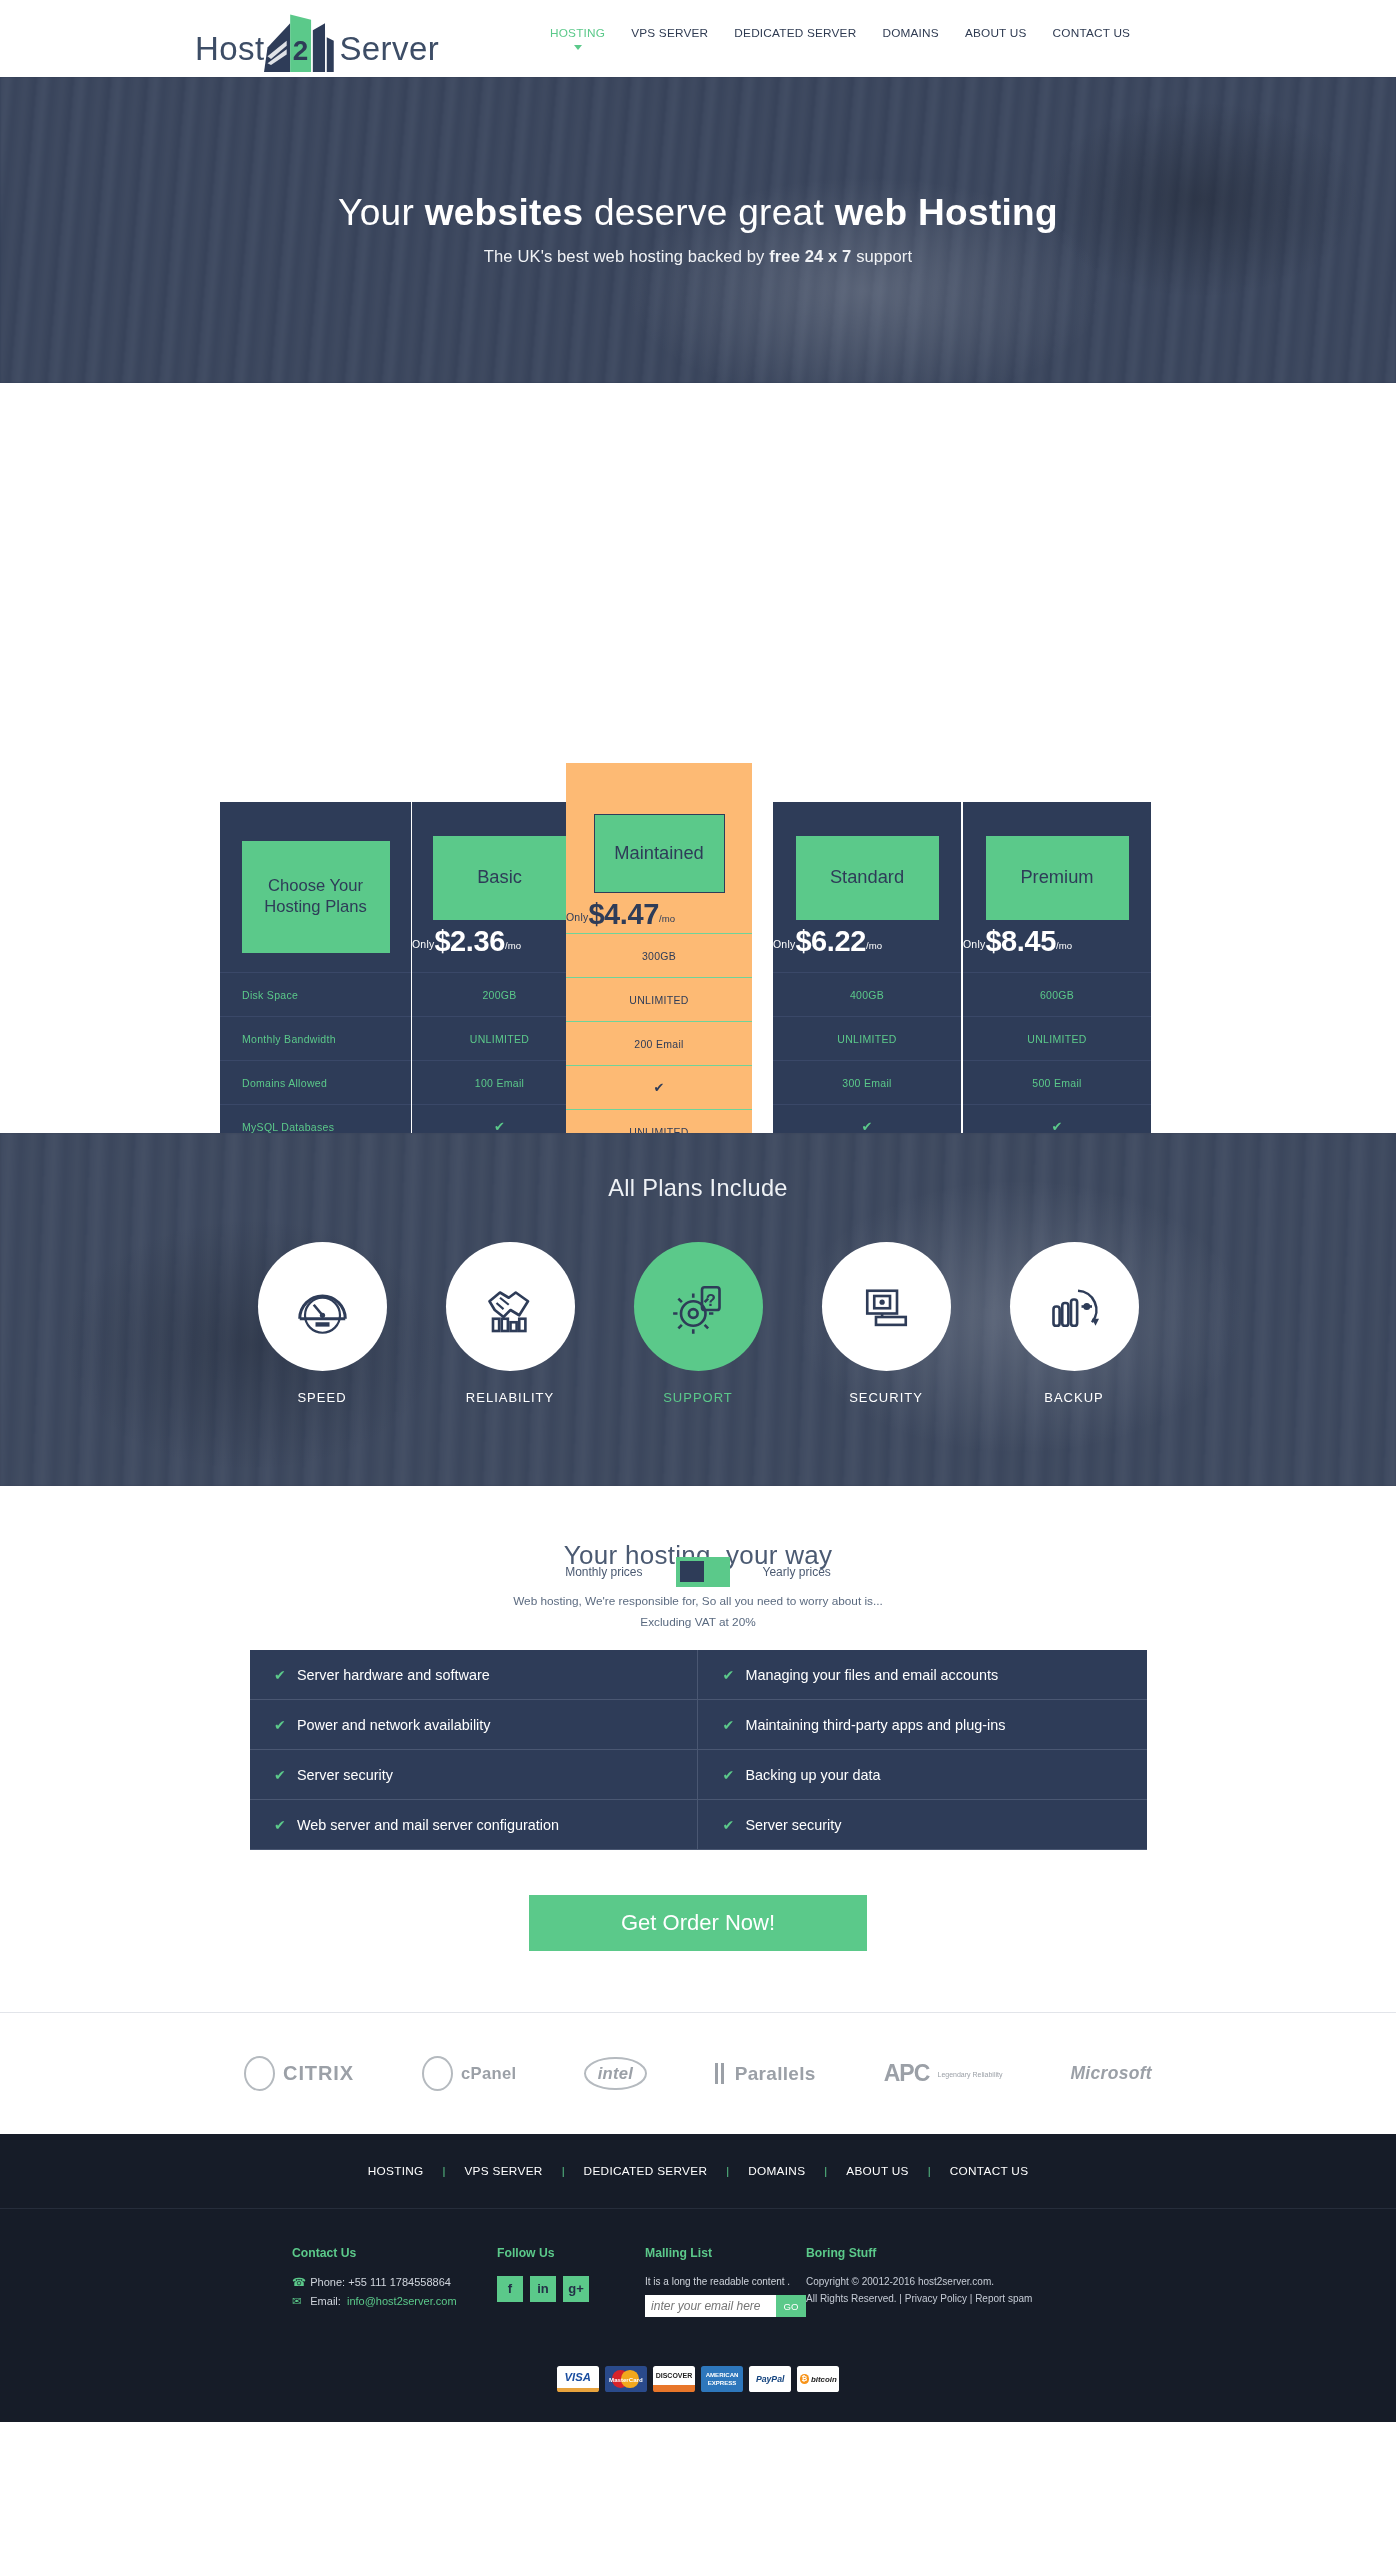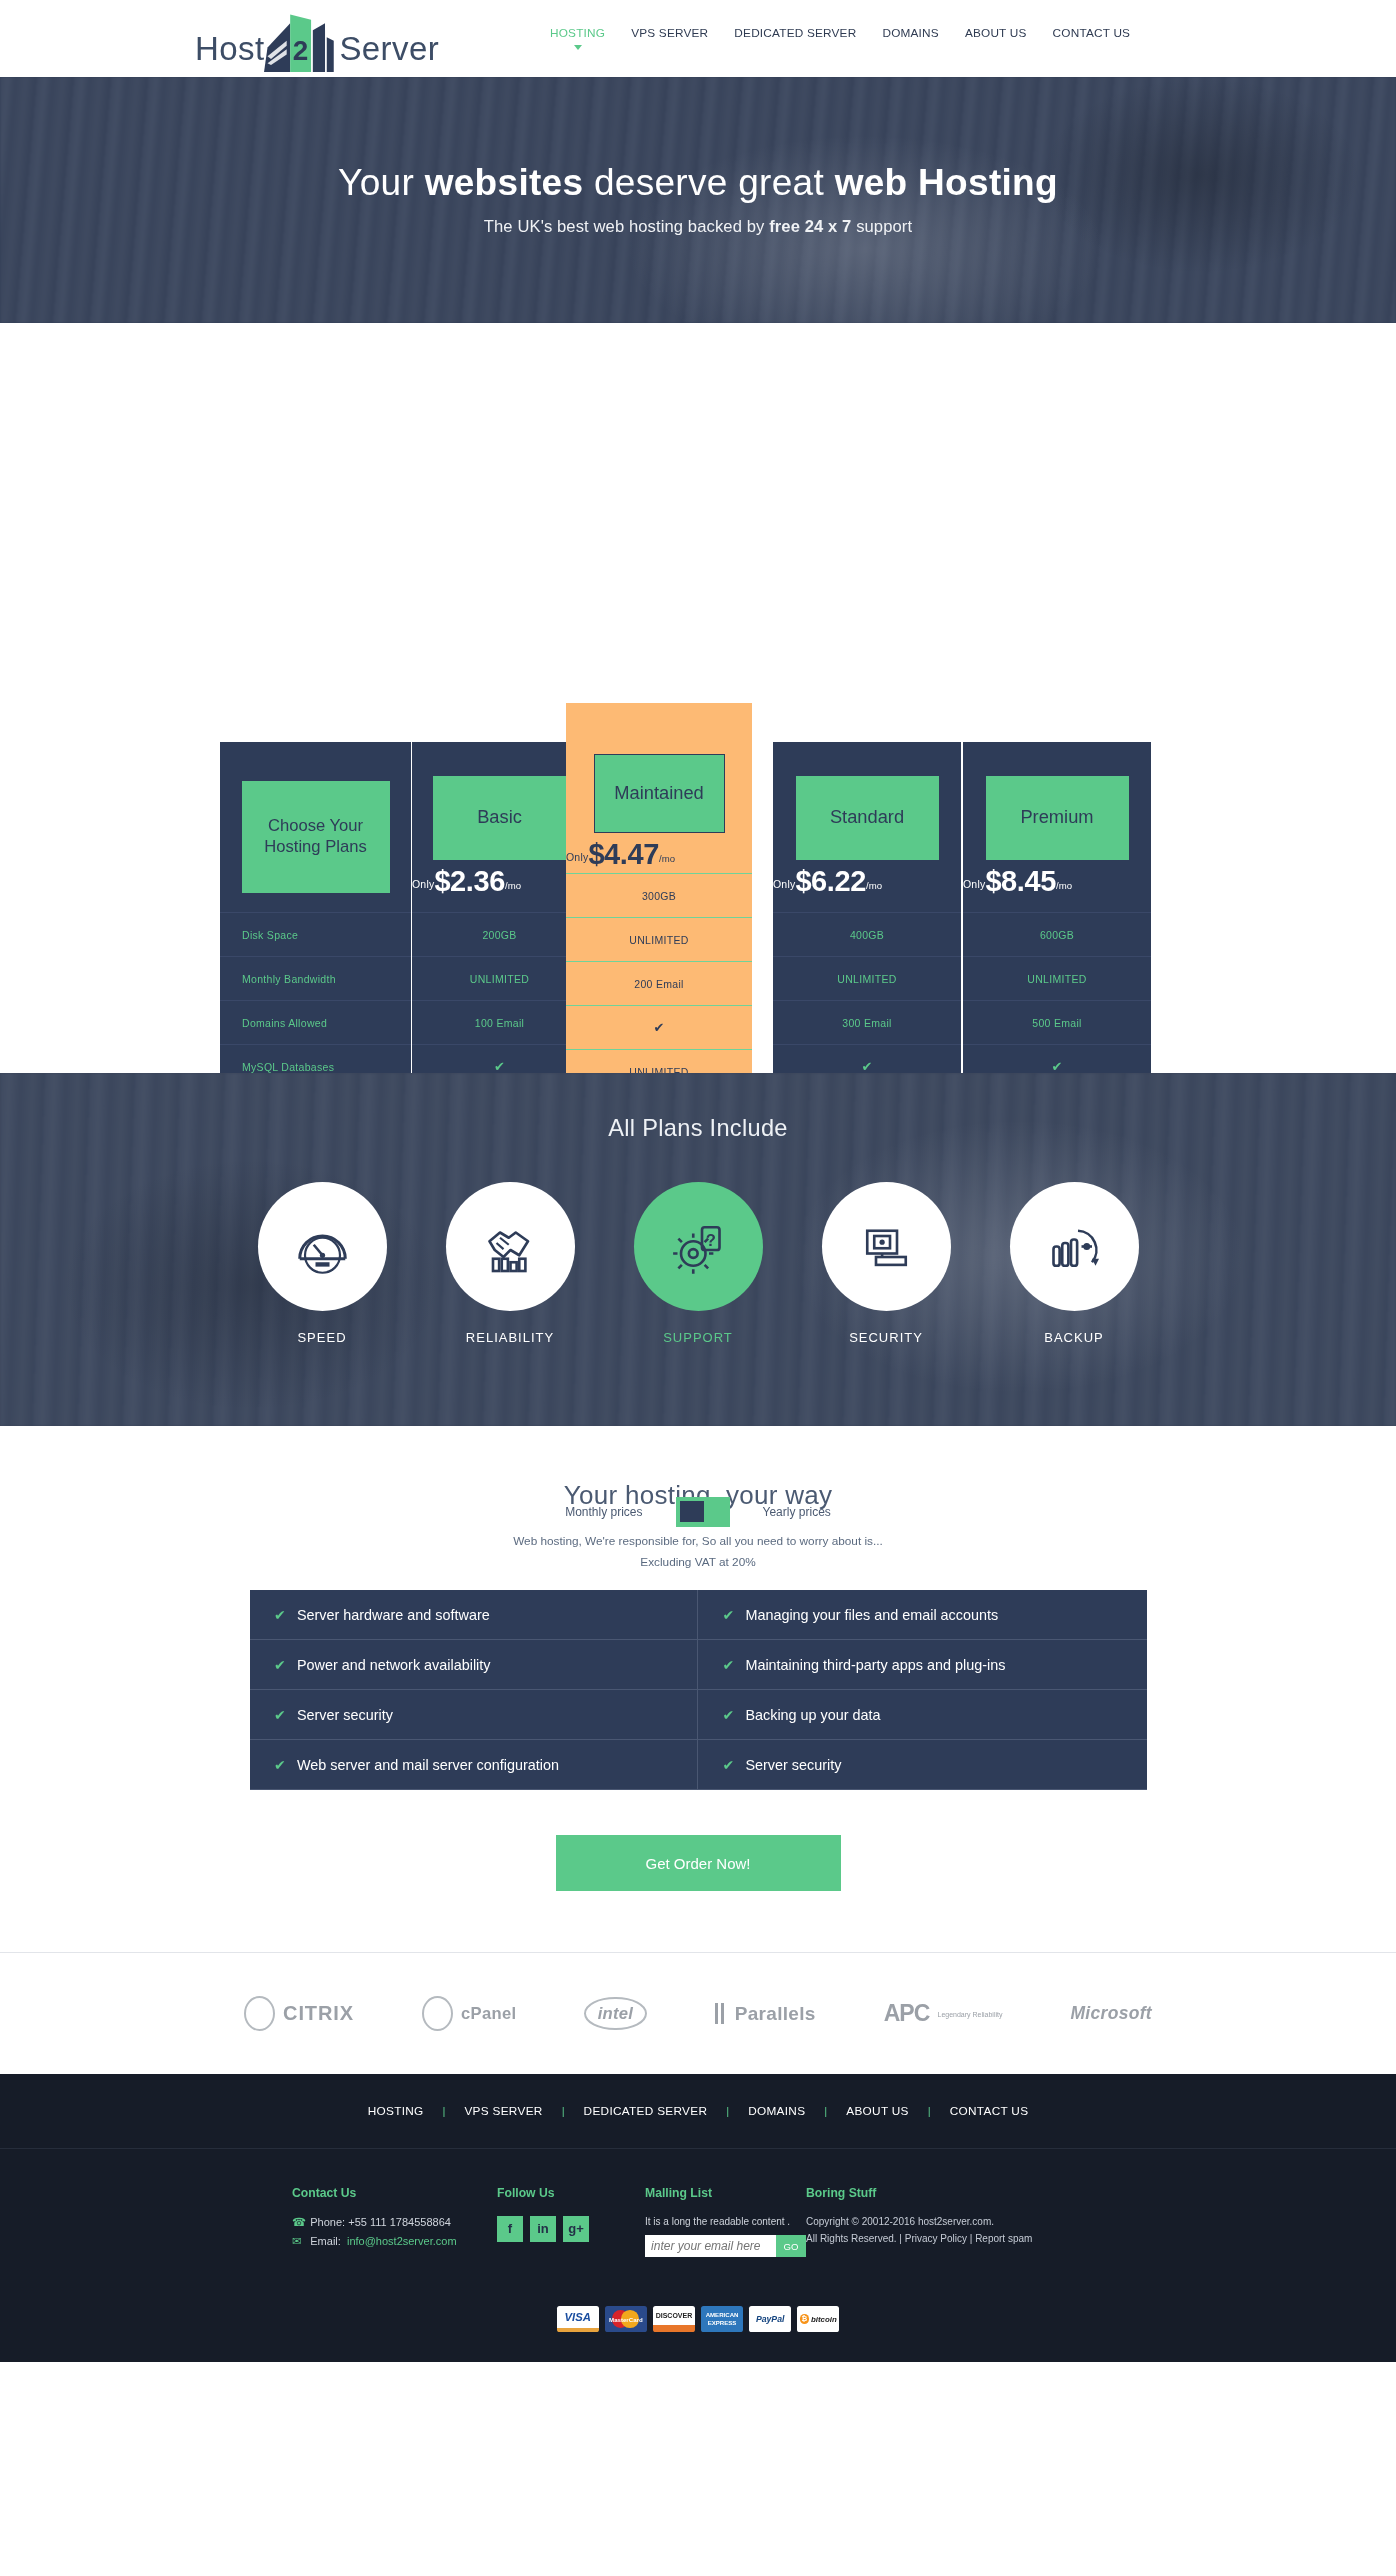--- a/index.html
+++ b/index.html
@@ -63,21 +63,21 @@
     transform: translateX(-50%);
     top: 19px;
     width: 0; height: 0;
     border-left: 4.4px solid transparent;
     border-right: 4.4px solid transparent;
     border-top: 5.2px solid #5bc98a;
   }
 
   
   .hero {
-    height: 246px;
+    height: 306px;
     position: relative;
     overflow: hidden;
     background: #323d55;
     display: flex;
     flex-direction: column;
     align-items: center;
     justify-content: center;
     text-align: center;
   }
   .hero-bg {
@@ -310,25 +310,25 @@
     font-size: 14.4px;
     font-weight: 300;
     border-right: 0.9px solid #4a5772;
     border-bottom: 0.9px solid #4a5772;
   }
   .benefit:nth-child(2n) { border-right: none; }
   .benefit .ck { color: #5bc98a; margin-right: 11.3px; font-size: 14px; }
   .get-order {
     margin: 45px auto 0;
     display: block;
-    width: 285px; height: 56px;
+    width: 338px; height: 56px;
     background: #5bc98a;
     color: #ffffff;
     border: none;
-    font-size: 15px;
+    font-size: 22px;
     font-weight: 300;
     cursor: pointer;
     font-family: "Liberation Sans", sans-serif;
   }
 
   
   .partners {
     margin-top: 61px;
     border-top: 0.9px solid #e2e5ea;
     height: 122px;

